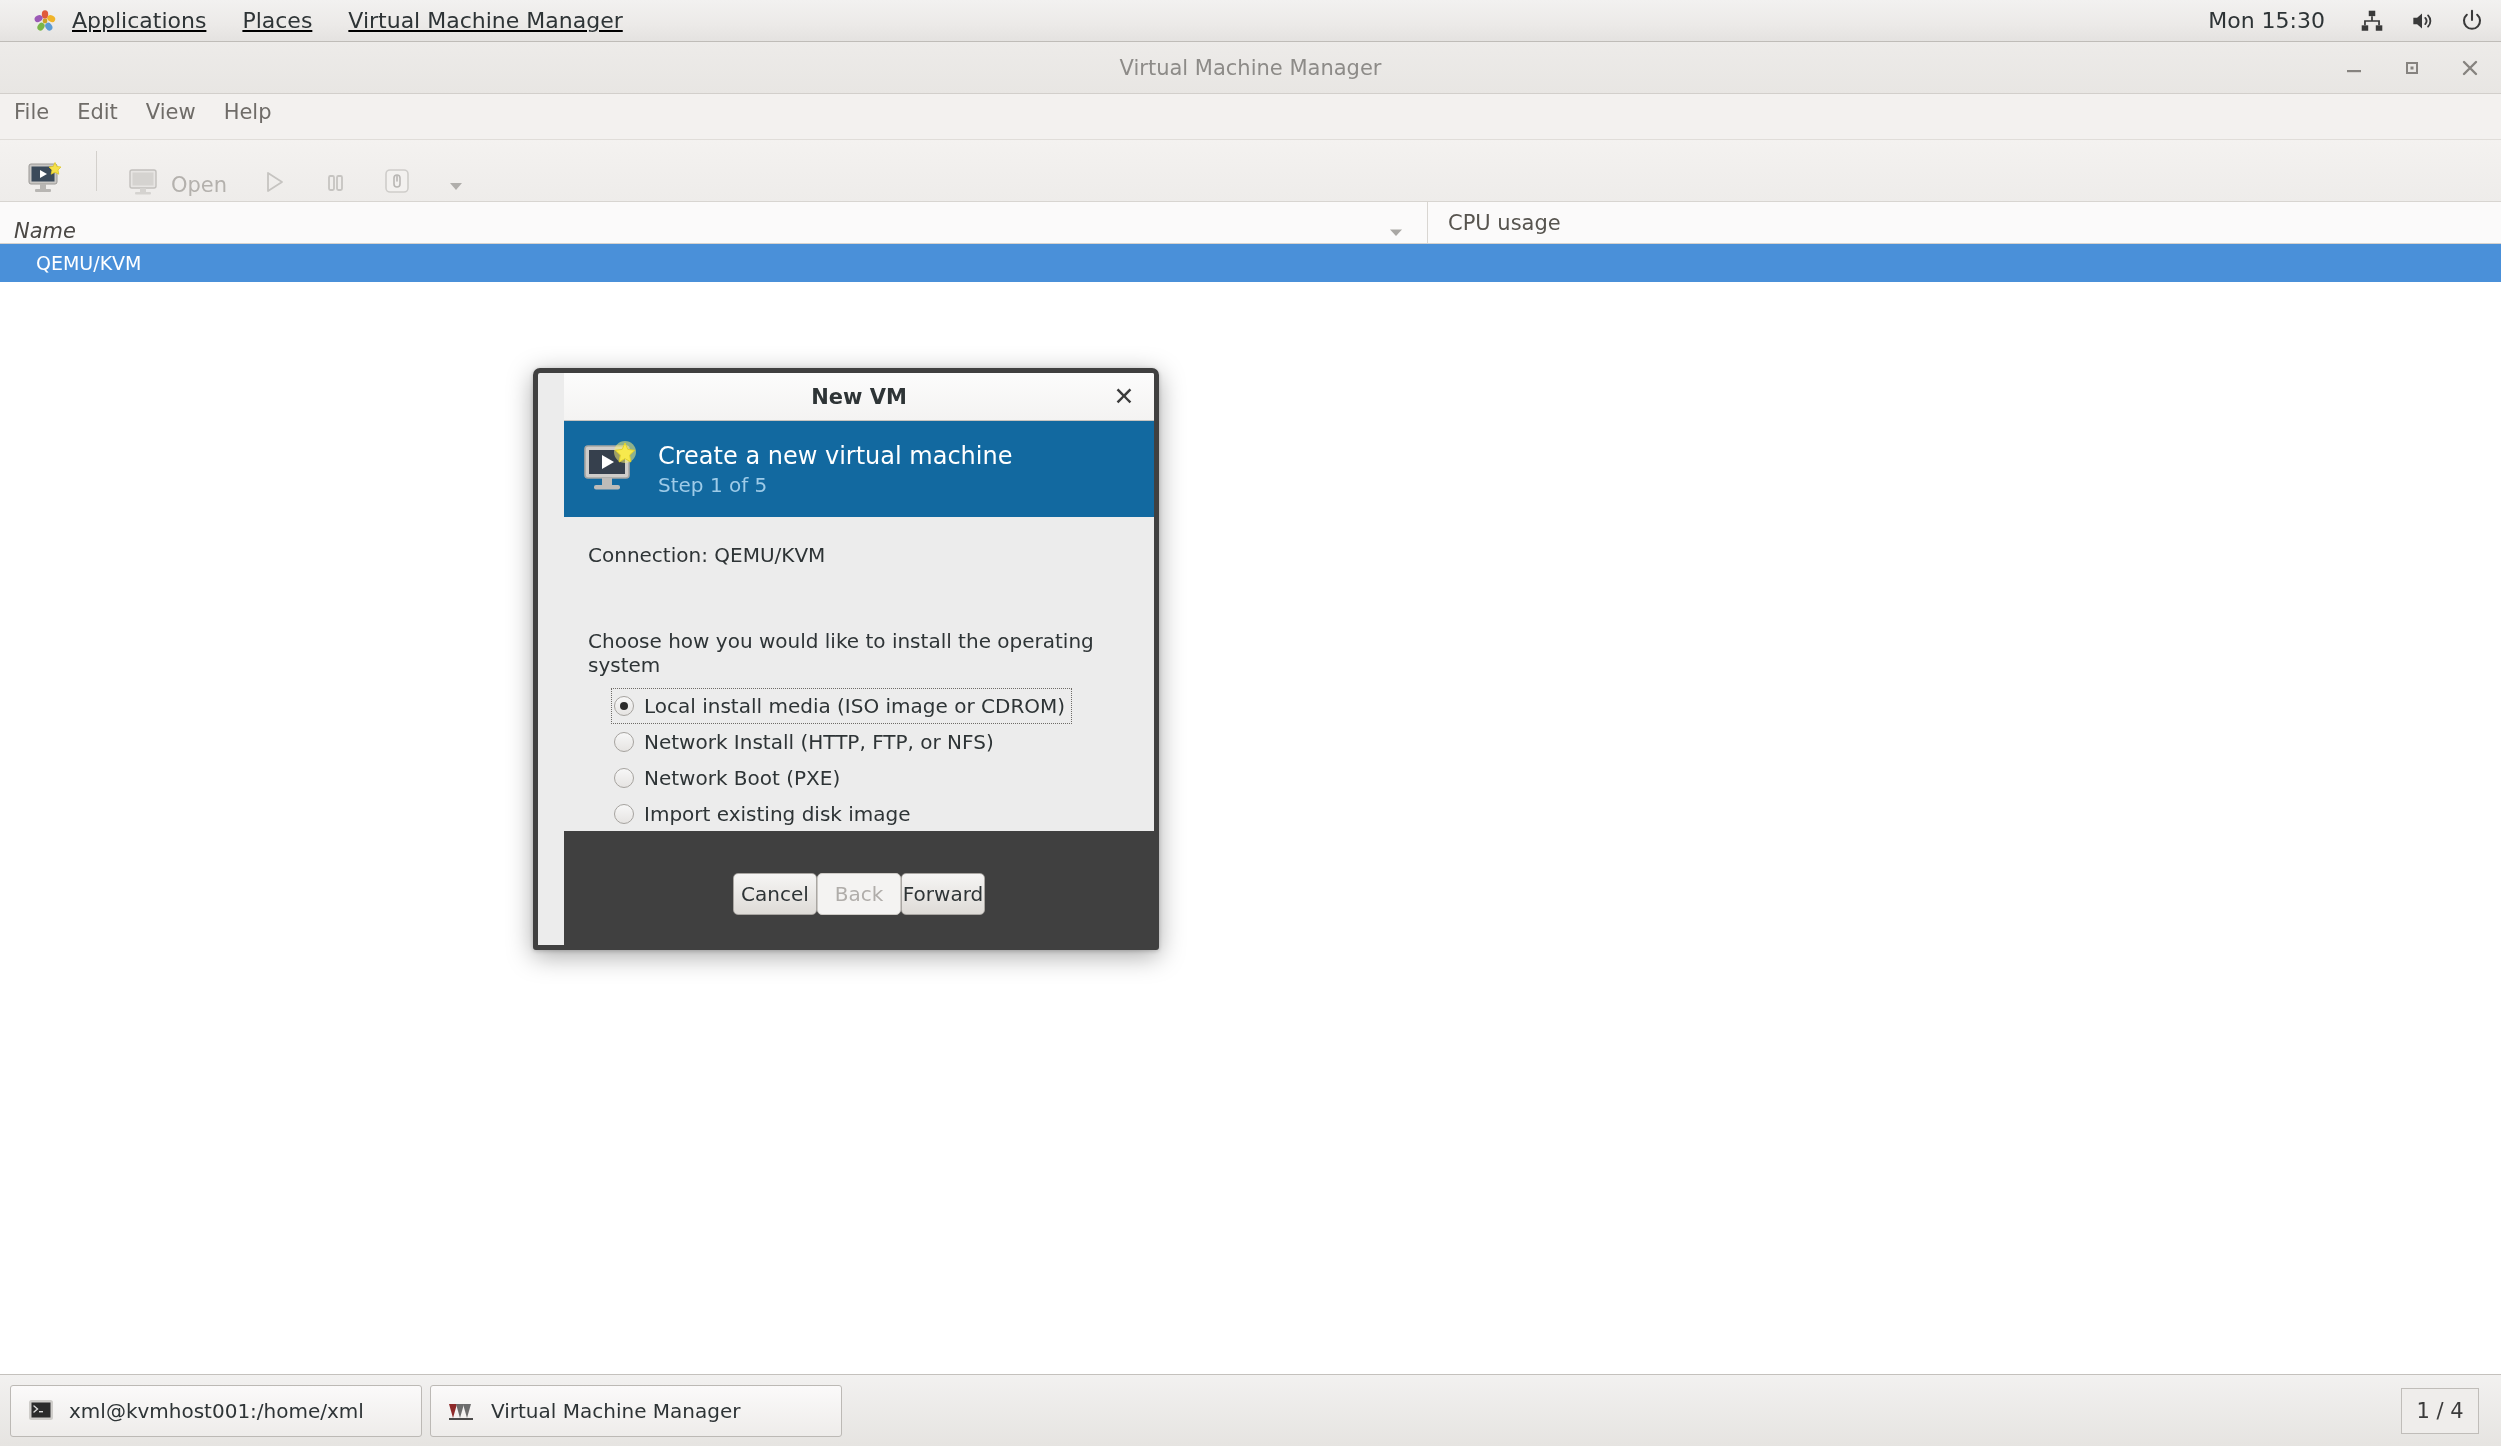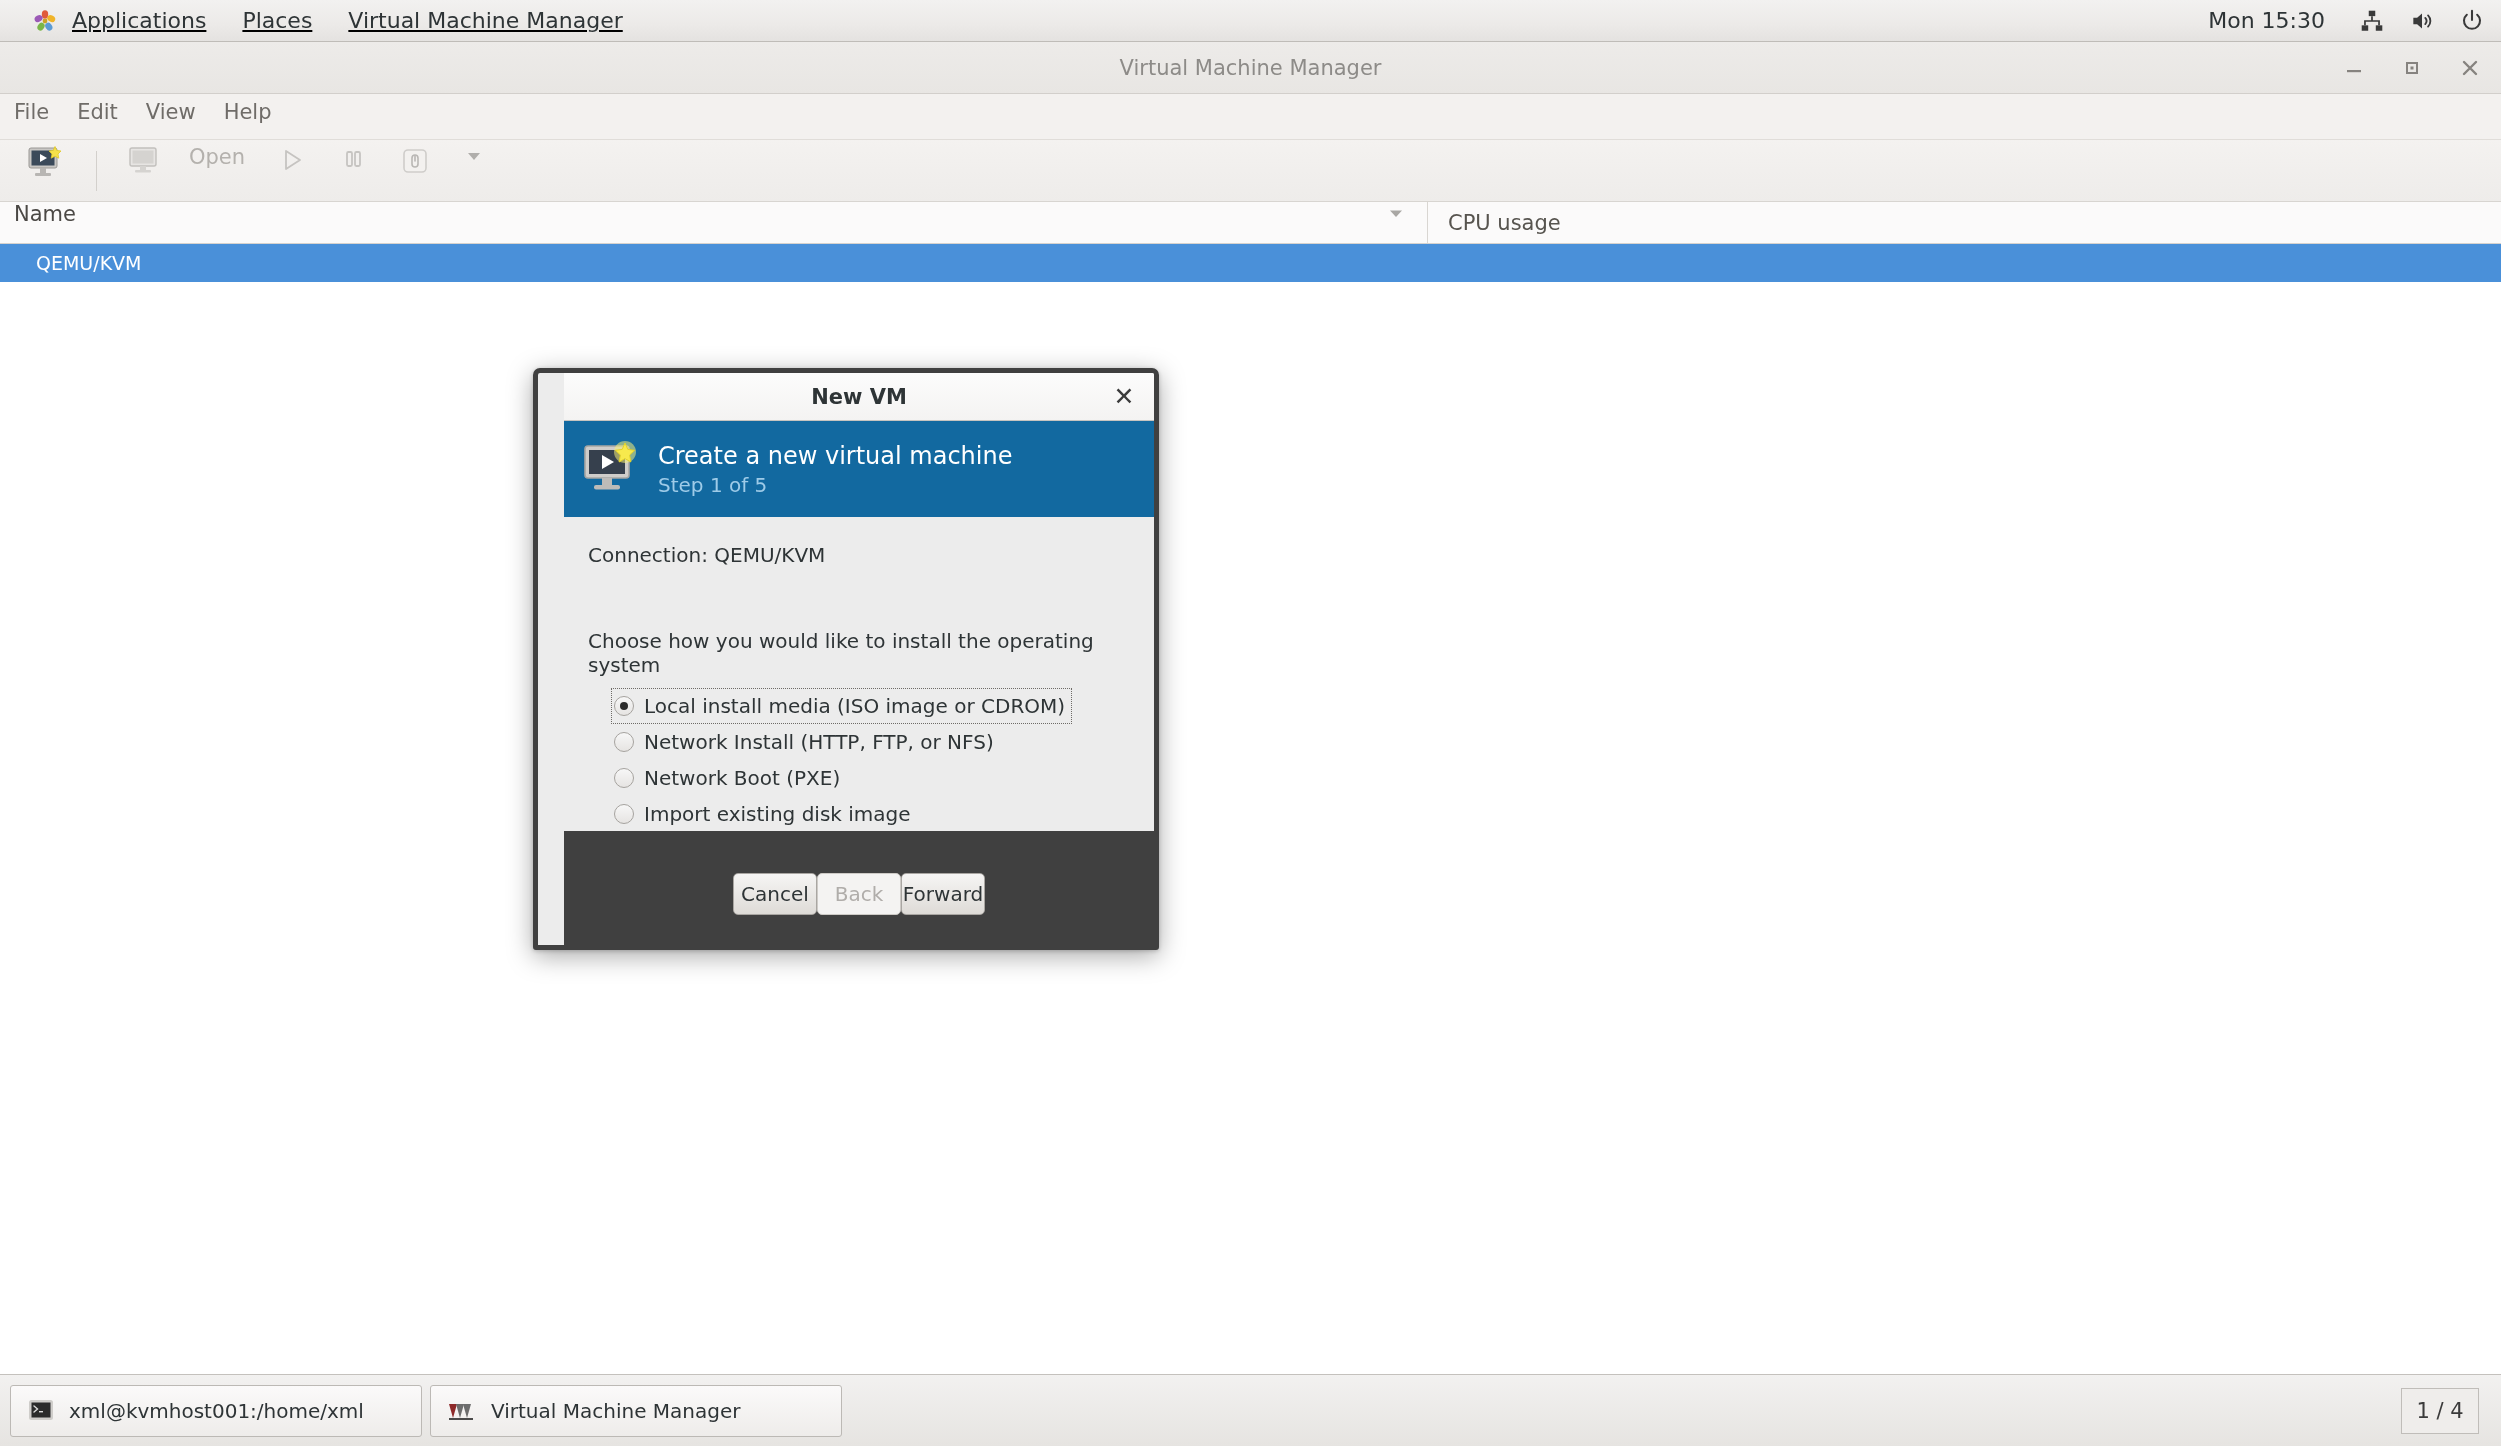--- a/index.html
+++ b/index.html
@@ -60,34 +60,34 @@
     font-size: 21px; color: #6f6c68; padding: 6px 14px;
   }
 
   #toolbar {
     height: 62px; display: flex; align-items: center;
     background: linear-gradient(to bottom,#f4f2f0,#eeecea);
     border-bottom: 1px solid #d8d5d1;
     padding-left: 12px; gap: 4px;
   }
   .tb-btn {
-    height: 52px; display: flex; align-items: flex-start; gap: 28px;
+    height: 52px; display: flex; align-items: flex-end; gap: 10px;
     padding: 0 14px; border-radius: 4px;
   }
   .tb-label { font-size: 21px; color: #b4b1ad; }
   .tb-sep { width: 1px; height: 40px; background: #d3d0cc; margin: 0 12px; }
 
   
   #list-header {
     height: 42px; display: flex; align-items: stretch;
     background: #fbfafa; border-bottom: 1px solid #d5d2ce;
   }
   #col-name {
-    flex: 1; display: flex; align-items: flex-start; justify-content: space-between;
-    padding: 0 20px 0 14px; border-right: 1px solid #d9d6d2;
+    flex: 1; display: flex; align-items: flex-end; justify-content: space-between;
+    padding: 0 20px 0 14px; border-right: 1px solid #d9d6d2; font-style: italic;
   }
   #col-name .hdr-text { font-size: 21px; color: #4b4845; }
   #col-cpu { width: 1073px; display: flex; align-items: center; padding-left: 20px; }
   #col-cpu .hdr-text { font-size: 21px; color: #57544f; }
 
   #vm-list { flex: 0 0 auto; }
   .vm-row {
     height: 38px; display: flex; align-items: center;
     background: #4a90d9; color: #ffffff;
     font-size: 19px; padding-left: 36px;

